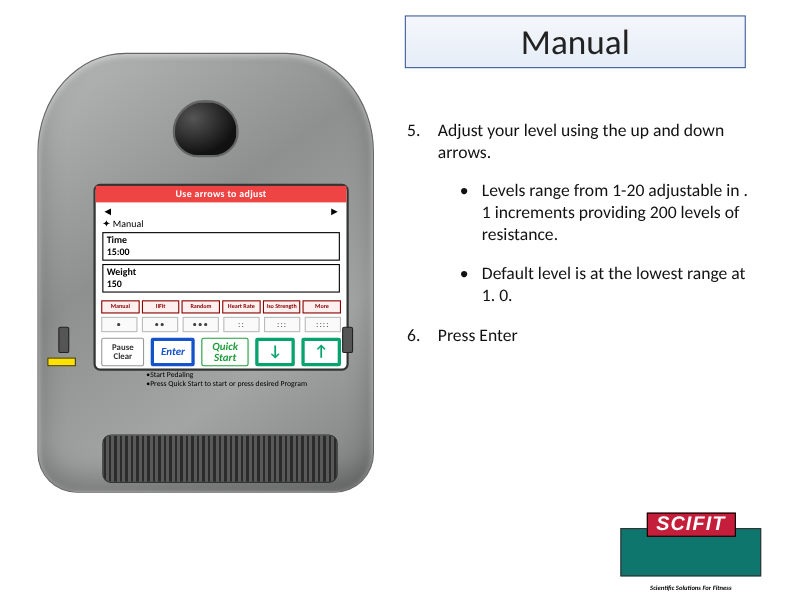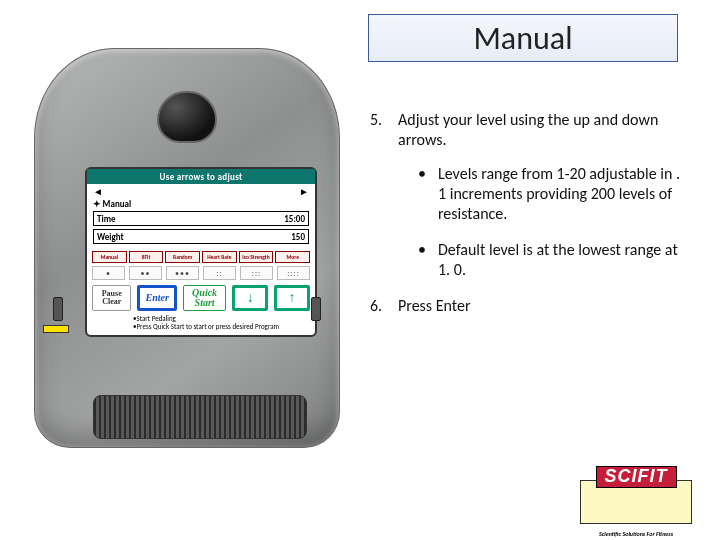--- a/index.html
+++ b/index.html
@@ -55,24 +55,24 @@
     left: 20px;
     top: 0;
     font-size: 16px;
   }
 
   
   .logo {
     position: absolute;
     right: 28px;
     bottom: 16px;
-    width: 112px;
+    width: 128px;
     height: 44px;
     border: 1px solid #333;
-    background: #fef9c3;
+    background: #0f766e;
     display: flex;
     flex-direction: column;
     align-items: center;
     justify-content: center;
     padding: 2px;
     gap: 28px;
   }
   .logo-main {
     background: #c41e3a;
     color: #fff;
@@ -128,39 +128,40 @@
     position: absolute;
     left: 50px;
     top: 118px;
     width: 232px;
     height: 170px;
     background: #fff;
     border: 2px solid #333;
     border-radius: 6px;
   }
   .screen-header {
-    background: #0f766e;
+    background: #ef4444;
     color: #fff;
     font-size: 9px;
     text-align: center;
     padding: 2px 0;
     font-weight: bold;
     letter-spacing: .3px;
   }
   .screen-arrows-row {
     display:flex; justify-content:space-between; font-size:10px;
     padding: 1px 6px 0 6px;
   }
-  .mode-label { font-size:9px; font-weight:bold; padding-left:6px; }
+  .mode-label { font-size:9px; font-weight:normal; padding-left:6px; }
   .data-rows { padding: 2px 6px 0 6px; }
   .data-row {
     display:flex; justify-content:space-between;
     font-size:9px; font-weight:bold;
     border:1px solid #000; padding:1px 3px; margin-bottom:3px;
     background:#fff;
+    flex-direction:column;
   }
   .level-hi { outline: 3px solid #ffe100; outline-offset: 0; }
   .prog-tabs {
     display:flex; gap:2px; padding: 4px 5px 0 5px;
   }
   .prog-tab {
     flex:1; height:12px; border:1px solid #800; background:#fff0f0;
     font-size:5.5px; color:#800; display:flex; align-items:center; justify-content:center;
     font-weight:bold;
   }
@@ -168,21 +169,21 @@
   .preset {
     flex:1; height:14px; border:1px solid #bbb; display:flex; align-items:center; justify-content:center;
     font-size:8px; color:#444; letter-spacing:1px; background:#fafafa;
   }
   .control-row {
     display:flex; gap:6px; padding:5px 5px 3px 5px;
   }
   .ctrl {
     border:1.5px solid #999; height:26px; display:flex; align-items:center; justify-content:center;
     font-size:8px; font-weight:bold; background:#fff; border-radius:2px;
-    text-align:center; line-height:1;font-family:Liberation Serif, serif;
+    text-align:center; line-height:1;
   }
   .ctrl.pause { width:42px; color:#333; }
   .ctrl.enter { width:42px; border:3px solid #1453c9; color:#1453c9; font-style:italic; font-size:10px; }
   .ctrl.quick { width:46px; border-color:#1f9e3e; color:#1f9e3e; font-style:italic; font-size:10px; }
   .ctrl.arrowbtn { width:38px; border:3px solid #06a36f; color:#06a36f; font-size:14px; }
   .hints { font-size:7px; padding:1px 6px 2px 6px; line-height:1.2;margin-left:40px; }
 
   .vent {
     position:absolute; left:58px; top:346px; width:214px; height:44px;
     border-radius:8px;

